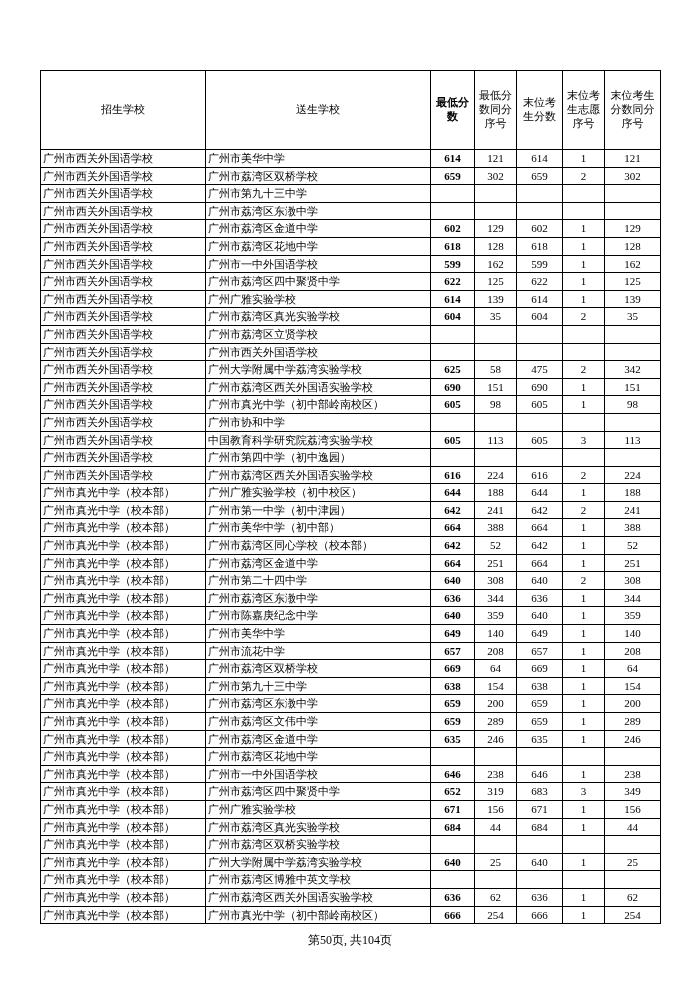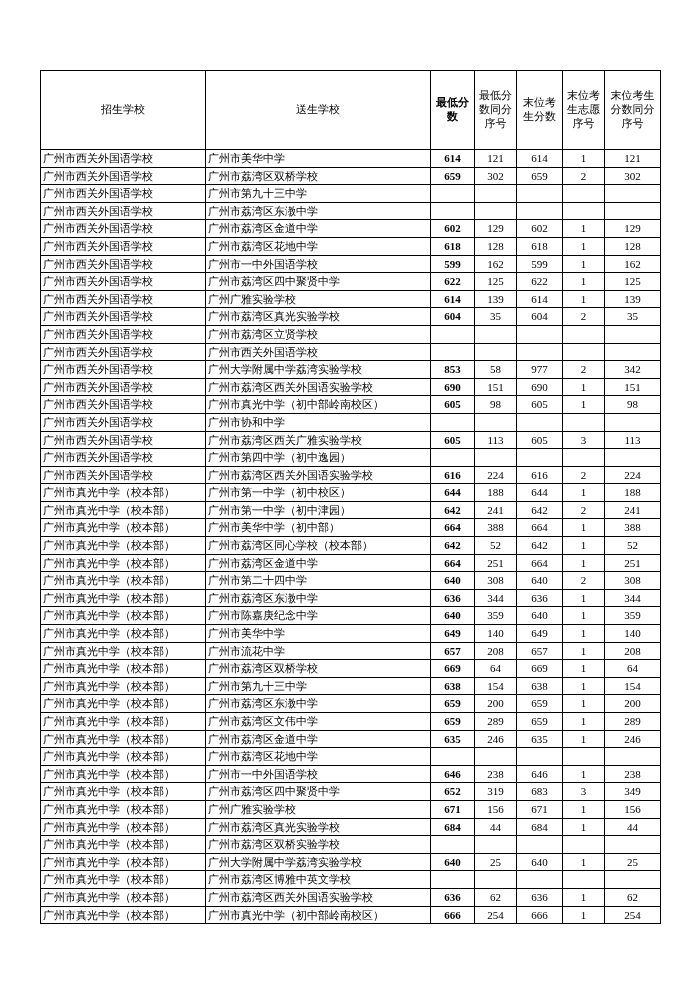--- a/index.html
+++ b/index.html
@@ -192,23 +192,23 @@
           <td class="txt">广州市西关外国语学校</td>
           <td class="num bold"></td>
           <td class="num"></td>
           <td class="num"></td>
           <td class="num"></td>
           <td class="num"></td>
         </tr>
         <tr>
           <td class="txt">广州市西关外国语学校</td>
           <td class="txt">广州大学附属中学荔湾实验学校</td>
-          <td class="num bold">853</td>
+          <td class="num bold">625</td>
           <td class="num">58</td>
-          <td class="num">977</td>
+          <td class="num">475</td>
           <td class="num">2</td>
           <td class="num">342</td>
         </tr>
         <tr>
           <td class="txt">广州市西关外国语学校</td>
           <td class="txt">广州市荔湾区西关外国语实验学校</td>
           <td class="num bold">690</td>
           <td class="num">151</td>
           <td class="num">690</td>
           <td class="num">1</td>
@@ -227,21 +227,21 @@
           <td class="txt">广州市西关外国语学校</td>
           <td class="txt">广州市协和中学</td>
           <td class="num bold"></td>
           <td class="num"></td>
           <td class="num"></td>
           <td class="num"></td>
           <td class="num"></td>
         </tr>
         <tr>
           <td class="txt">广州市西关外国语学校</td>
-          <td class="txt">广州市荔湾区西关广雅实验学校</td>
+          <td class="txt">中国教育科学研究院荔湾实验学校</td>
           <td class="num bold">605</td>
           <td class="num">113</td>
           <td class="num">605</td>
           <td class="num">3</td>
           <td class="num">113</td>
         </tr>
         <tr>
           <td class="txt">广州市西关外国语学校</td>
           <td class="txt">广州市第四中学（初中逸园）</td>
           <td class="num bold"></td>
@@ -254,21 +254,21 @@
           <td class="txt">广州市西关外国语学校</td>
           <td class="txt">广州市荔湾区西关外国语实验学校</td>
           <td class="num bold">616</td>
           <td class="num">224</td>
           <td class="num">616</td>
           <td class="num">2</td>
           <td class="num">224</td>
         </tr>
         <tr>
           <td class="txt">广州市真光中学（校本部）</td>
-          <td class="txt">广州市第一中学（初中校区）</td>
+          <td class="txt">广州广雅实验学校（初中校区）</td>
           <td class="num bold">644</td>
           <td class="num">188</td>
           <td class="num">644</td>
           <td class="num">1</td>
           <td class="num">188</td>
         </tr>
         <tr>
           <td class="txt">广州市真光中学（校本部）</td>
           <td class="txt">广州市第一中学（初中津园）</td>
           <td class="num bold">642</td>
@@ -480,14 +480,15 @@
           <td class="txt">广州市真光中学（初中部岭南校区）</td>
           <td class="num bold">666</td>
           <td class="num">254</td>
           <td class="num">666</td>
           <td class="num">1</td>
           <td class="num">254</td>
         </tr>
       </tbody>
   </table>
 
+  <div class="footer">第50页, 共104页</div>
 
 </div>
 
 </body></html>

